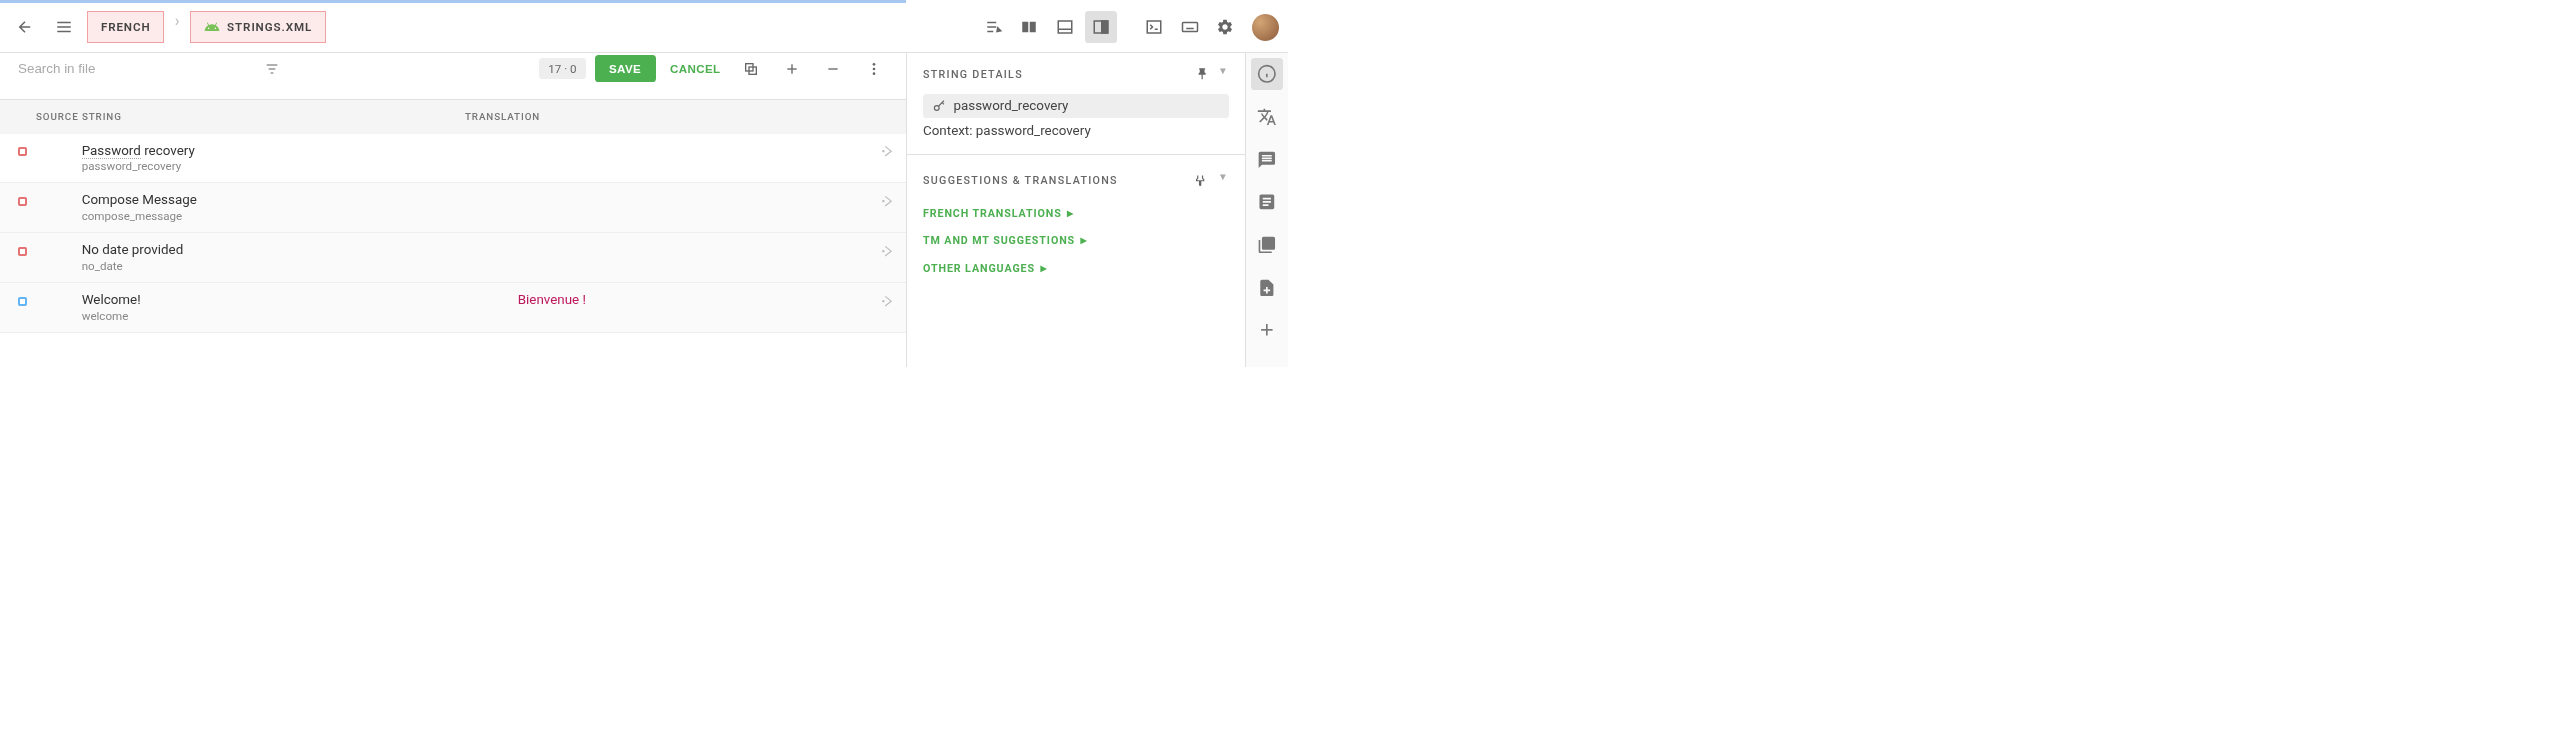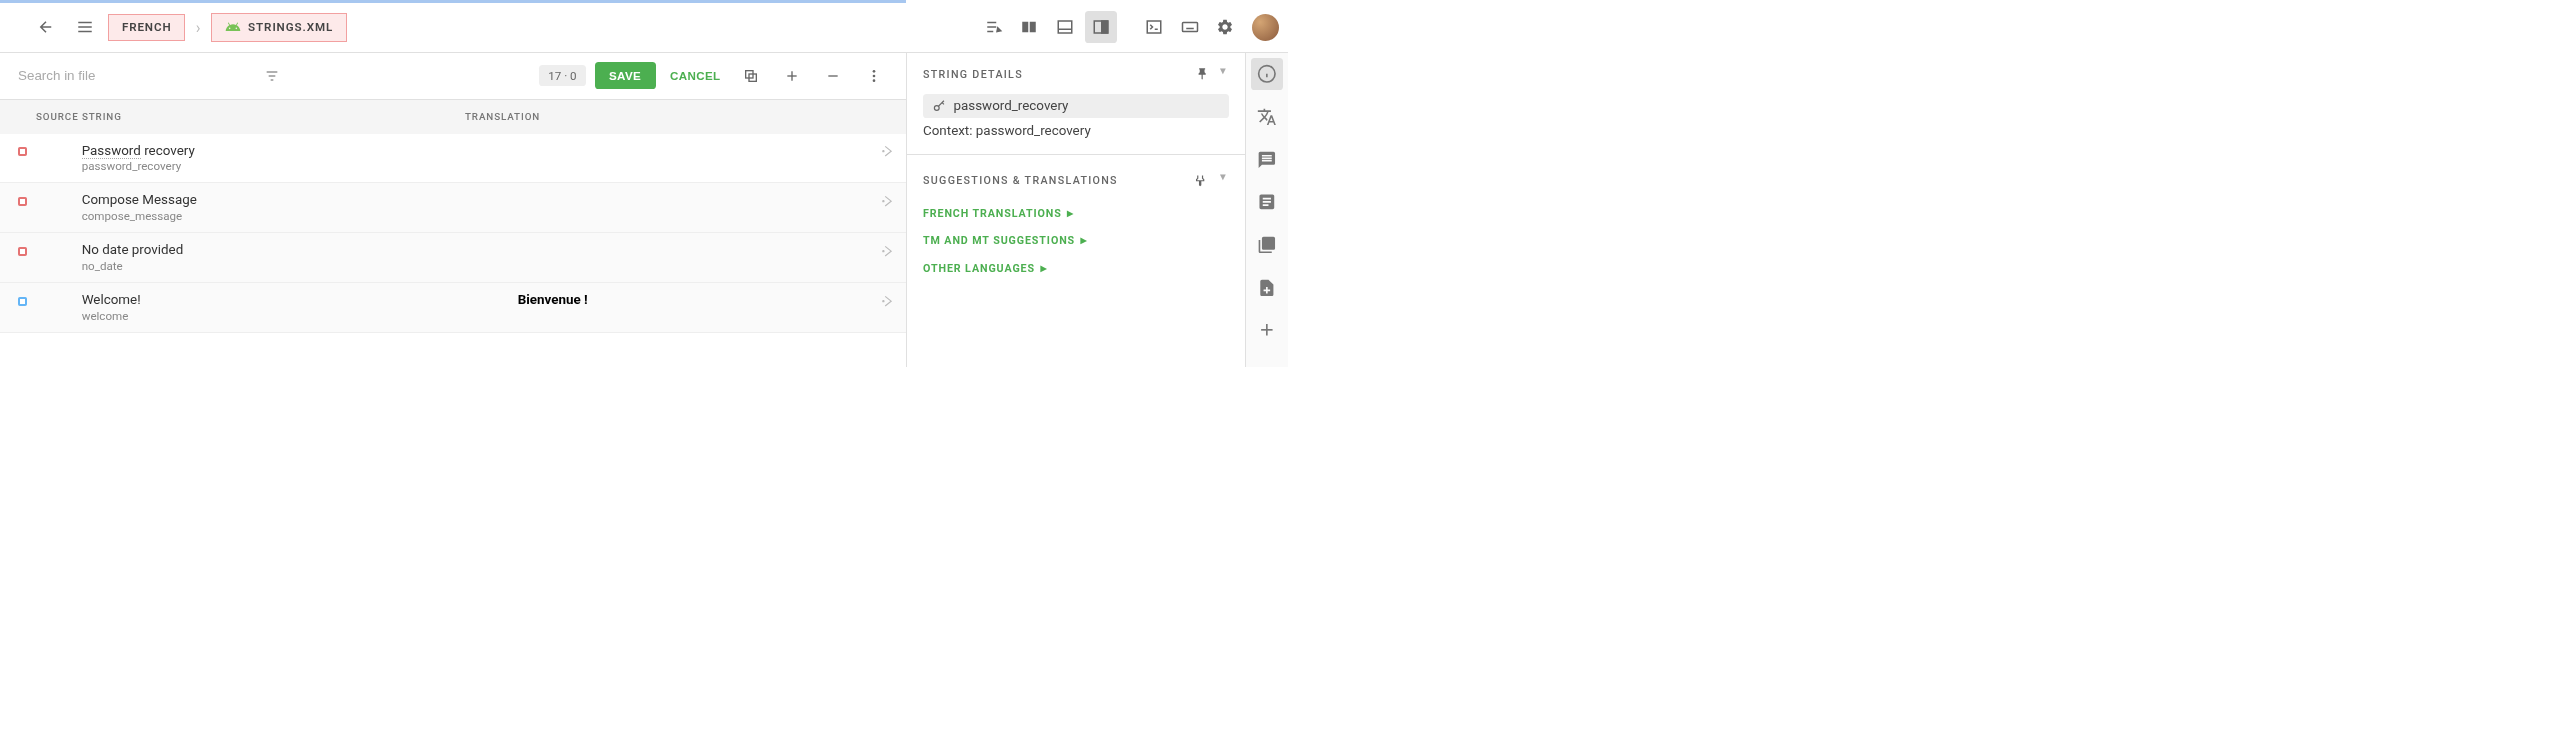--- a/index.html
+++ b/index.html
@@ -1,32 +1,32 @@
 <!DOCTYPE html>
 <html style="font-size:14.3px"><head>
 <meta charset="utf-8">
 <style>
 * { margin: 0; padding: 0; box-sizing: border-box; }
 body { font-family: -apple-system, BlinkMacSystemFont, "Segoe UI", Roboto, sans-serif; font-size: 12.5px; color: #333; background: #fff; width: 1288px; height: 367px; overflow: hidden; }
 
 
 .topbar { height: 2.7px; background: #a7c7f0; width: 906px; }
 .header { display: flex; align-items: center; height: 50px; border-bottom: 0.9px solid #e0e0e0; }
-.header-left { display: flex; align-items: center; gap: 7.2px; padding-left: 9px; margin-left: 21px; }
+.header-left { display: flex; gap: 7.2px; padding-left: 9px; }
 .icon-btn { width: 32px; height: 32px; display: flex; align-items: center; justify-content: center; color: #666; cursor: pointer; border-radius: 3.6px; }
 .icon-btn.sel { background: #e0e0e0; }
 .breadcrumb-item { padding: 5.4px 12.5px; border: 0.9px solid #f2a0a0; background: #fdeaea; font-weight: 600; letter-spacing: 0.9px; font-size: 11.6px; color: #444; display: flex; align-items: center; gap: 7.2px; }
 .chevron { color: #bbb; font-size: 16px; padding: 0 3.6px; }
 .android-icon { width: 16px; height: 16px; }
 
 .header-right { margin-left: auto; display: flex; align-items: center; gap: 3.6px; padding-right: 9px; }
 .avatar { width: 27px; height: 27px; border-radius: 50%; background: radial-gradient(circle at 30% 30%, #d4a574, #8b5a3c); margin-left: 7.2px; }
 
 
-.toolbar { display: flex; align-items: center; height: 47px; border-bottom: 0.9px solid #e0e0e0; }
+.toolbar { display: flex; align-items: flex-start; height: 47px; border-bottom: 0.9px solid #e0e0e0; }
 .search-box { flex: 0 0 304px; display: flex; align-items: center; padding: 0 18px; }
 .search-box input { border: none; outline: none; font-size: 13.4px; width: 100%; color: #333; }
 .search-box input::placeholder { color: #aaa; }
 .filter-icon { color: #888; }
 
 .toolbar-right { margin-left: auto; display: flex; align-items: center; gap: 9px; padding-right: 16px; }
 .count-pill { background: #eee; color: #666; padding: 3.6px 9px; border-radius: 3.6px; font-size: 11.6px; }
 .btn-save { background: #4caf50; color: #fff; border: none; padding: 7.2px 14.3px; font-weight: 600; font-size: 11.6px; border-radius: 3.6px; cursor: pointer; letter-spacing: 0.4px; }
 .btn-cancel { background: none; border: none; color: #4caf50; font-weight: 600; font-size: 11.6px; cursor: pointer; letter-spacing: 0.4px; padding: 7.2px 5.4px; }
 
@@ -41,21 +41,21 @@
 .row:not(.sel) { background: #fafafa; gap: 44px; }
 .row.first { background: #fff; }
 .status-dot { width: 9px; height: 9px; border-radius: 1.8px; margin-top: 4.5px; margin-right: 10.7px; flex-shrink: 0; }
 .status-dot.red { background: #fff; border: 2.7px solid #e57373; }
 .status-dot.blue { background: #fff; border: 2.7px solid #64b5f6; }
 .row-body { flex: 1; display: flex; }
 .row-source { width: 436px; }
 .src-text { font-size: 13.4px; color: #333; }
 .src-text .dotted { border-bottom: 1.8px dotted #aaa; }
 .src-key { font-size: 11.6px; color: #888; margin-top: 1.8px; }
-.row-trans { flex: 1; font-size: 13.4px; color: #000000; font-weight: bold; }
+.row-trans { flex: 1; font-size: 13.4px; color: #be185d; }
 .row-action { width: 36px; display: flex; align-items: flex-start; justify-content: center; color: #bbb; padding-top: 1.8px; }
 
 
 .main { display: flex; height: calc(367px - 53px); }
 .editor { width: 906px; display: flex; flex-direction: column; }
 .details { flex: 1; border-left: 0.9px solid #e0e0e0; display: flex; flex-direction: column; }
 .sidebar { width: 43px; border-left: 0.9px solid #e0e0e0; background: #fafafa; display: flex; flex-direction: column; align-items: center; padding-top: 5.4px; gap: 10.7px; }
 .sidebar .icon-btn { width: 32px; height: 32px; color: #777; }
 .sidebar .icon-btn.active { background: #e0e0e0; }
 

